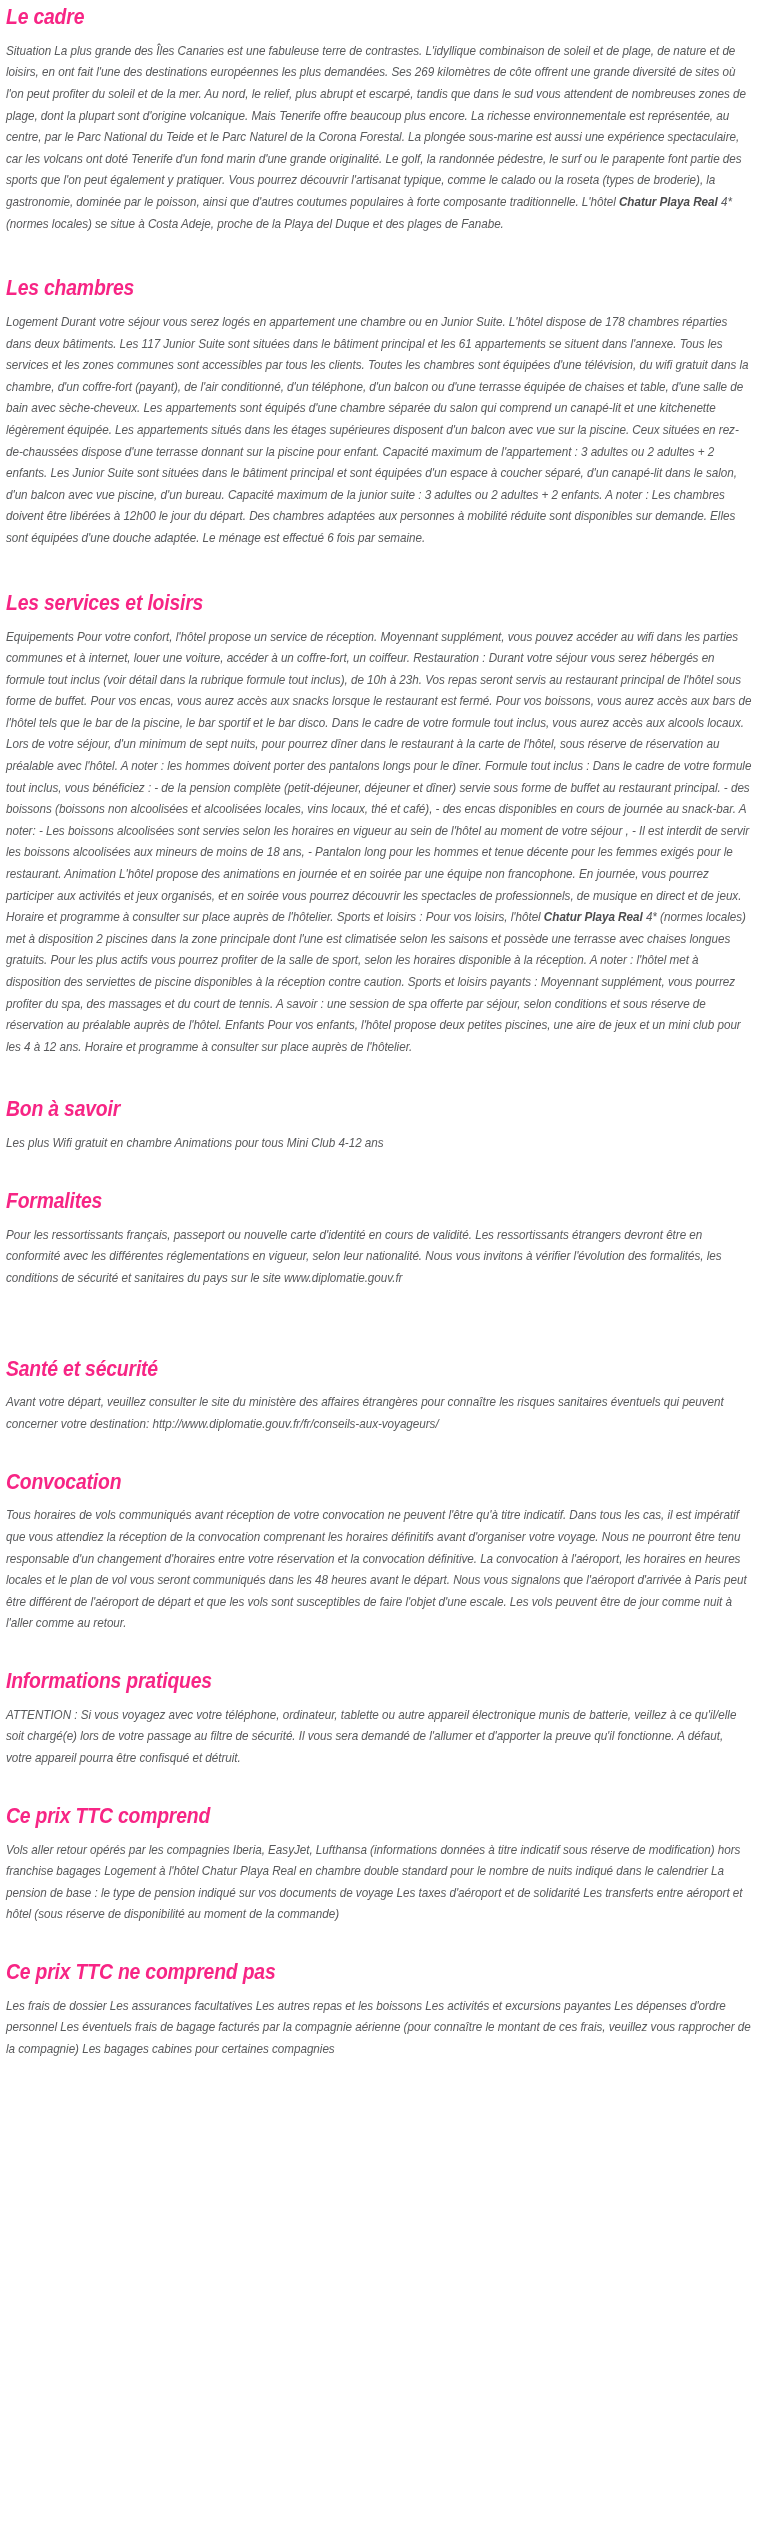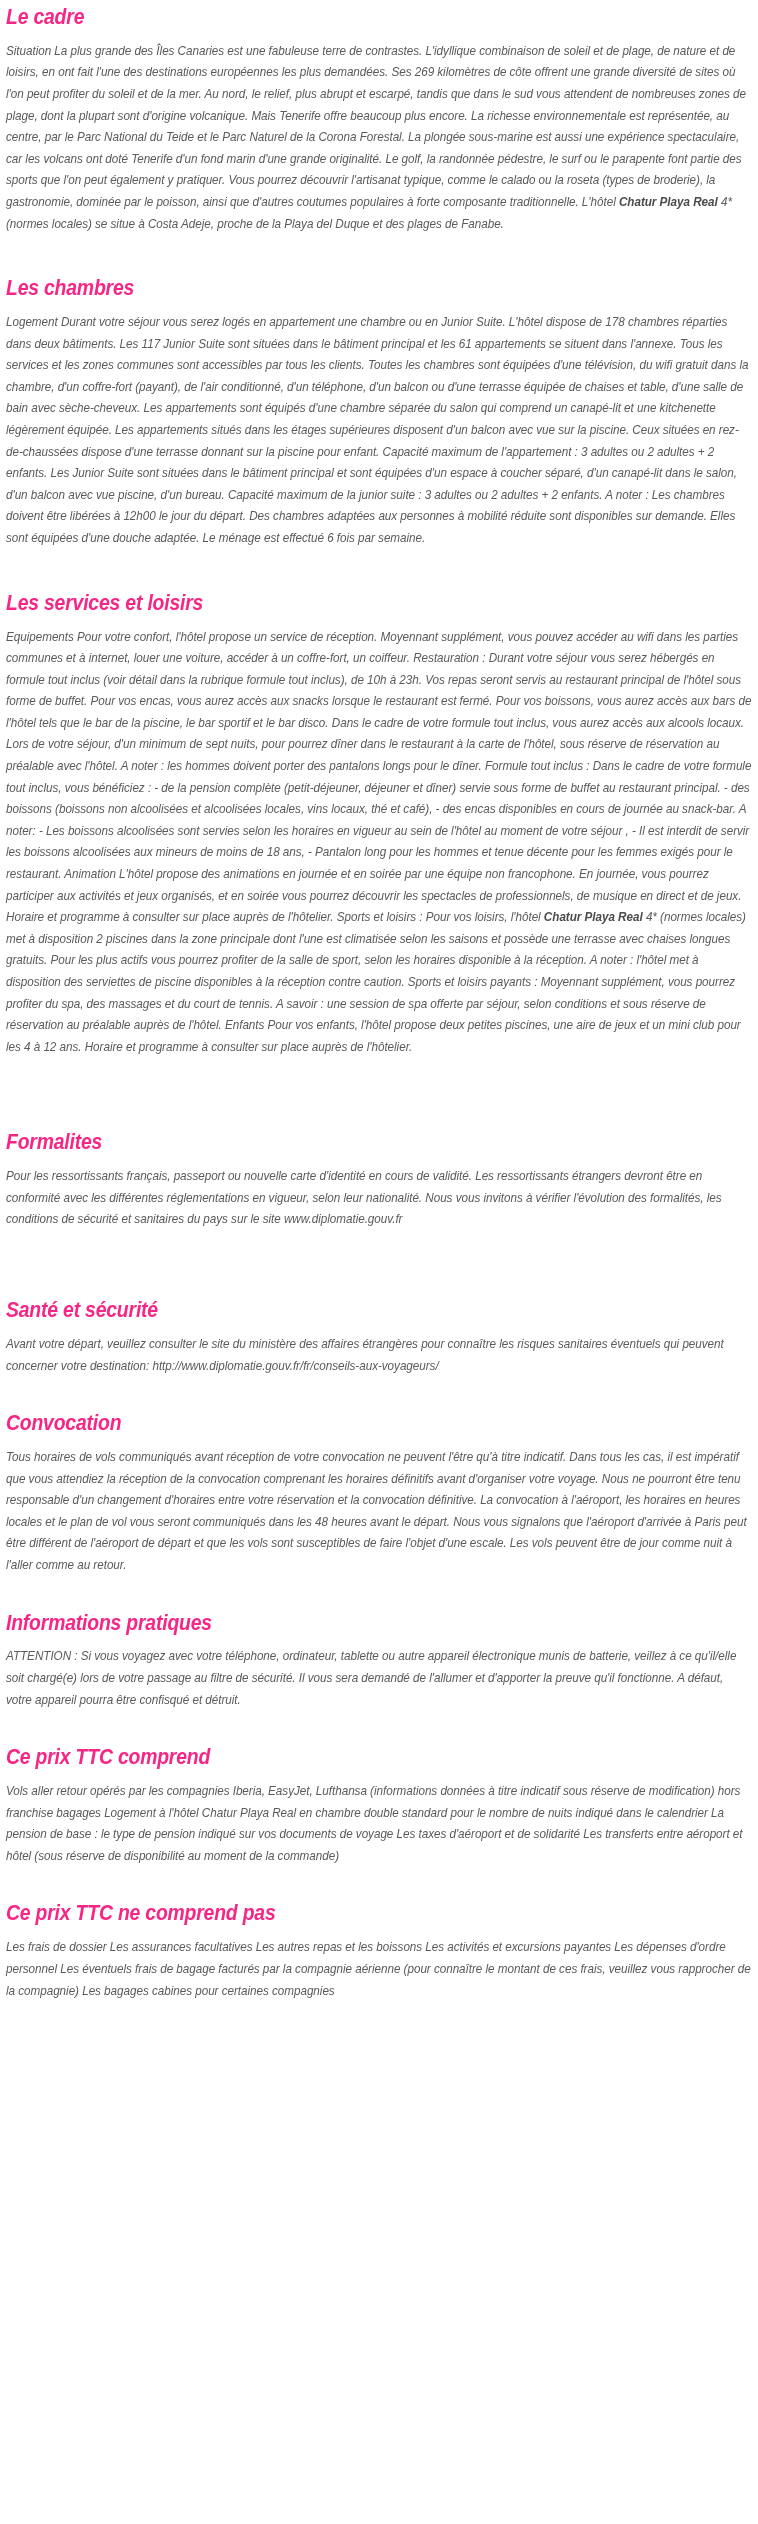--- a/index.html
+++ b/index.html
@@ -70,20 +70,24 @@
       <section class="section">
         <h2 class="heading">Les chambres</h2>
         <p class="body-text"><span>Logement Durant votre séjour vous serez logés en appartement une chambre ou en Junior Suite. L'hôtel dispose de 178 chambres réparties dans deux bâtiments. Les 117 Junior Suite sont situées dans le bâtiment principal et les 61 appartements se situent dans l'annexe. Tous les services et les zones communes sont accessibles par tous les clients. Toutes les chambres sont équipées d'une télévision, du wifi gratuit dans la chambre, d'un coffre-fort (payant), de l'air conditionné, d'un téléphone, d'un balcon ou d'une terrasse équipée de chaises et table, d'une salle de bain avec sèche-cheveux. Les appartements sont équipés d'une chambre séparée du salon qui comprend un canapé-lit et une kitchenette légèrement équipée. Les appartements situés dans les étages supérieures disposent d'un balcon avec vue sur la piscine. Ceux situées en rez-de-chaussées dispose d'une terrasse donnant sur la piscine pour enfant. Capacité maximum de l'appartement : 3 adultes ou 2 adultes + 2 enfants. Les Junior Suite sont situées dans le bâtiment principal et sont équipées d'un espace à coucher séparé, d'un canapé-lit dans le salon, d'un balcon avec vue piscine, d'un bureau. Capacité maximum de la junior suite : 3 adultes ou 2 adultes + 2 enfants. A noter : Les chambres doivent être libérées à 12h00 le jour du départ. Des chambres adaptées aux personnes à mobilité réduite sont disponibles sur demande. Elles sont équipées d'une douche adaptée. Le ménage est effectué 6 fois par semaine.</span></p>
       </section>
       <div style="height: 40px;"></div>
       <section class="section">
         <h2 class="heading">Les services et loisirs</h2>
         <p class="body-text"><span>Equipements Pour votre confort, l'hôtel propose un service de réception. Moyennant supplément, vous pouvez accéder au wifi dans les parties communes et à internet, louer une voiture, accéder à un coffre-fort, un coiffeur. Restauration : Durant votre séjour vous serez hébergés en formule tout inclus (voir détail dans la rubrique formule tout inclus), de 10h à 23h. Vos repas seront servis au restaurant principal de l'hôtel sous forme de buffet. Pour vos encas, vous aurez accès aux snacks lorsque le restaurant est fermé. Pour vos boissons, vous aurez accès aux bars de l'hôtel tels que le bar de la piscine, le bar sportif et le bar disco. Dans le cadre de votre formule tout inclus, vous aurez accès aux alcools locaux. Lors de votre séjour, d'un minimum de sept nuits, pour pourrez dîner dans le restaurant à la carte de l'hôtel, sous réserve de réservation au préalable avec l'hôtel. A noter : les hommes doivent porter des pantalons longs pour le dîner. Formule tout inclus : Dans le cadre de votre formule tout inclus, vous bénéficiez : - de la pension complète (petit-déjeuner, déjeuner et dîner) servie sous forme de buffet au restaurant principal. - des boissons (boissons non alcoolisées et alcoolisées locales, vins locaux, thé et café), - des encas disponibles en cours de journée au snack-bar. A noter: - Les boissons alcoolisées sont servies selon les horaires en vigueur au sein de l'hôtel au moment de votre séjour , - Il est interdit de servir les boissons alcoolisées aux mineurs de moins de 18 ans, - Pantalon long pour les hommes et tenue décente pour les femmes exigés pour le restaurant. Animation L'hôtel propose des animations en journée et en soirée par une équipe non francophone. En journée, vous pourrez participer aux activités et jeux organisés, et en soirée vous pourrez découvrir les spectacles de professionnels, de musique en direct et de jeux. Horaire et programme à consulter sur place auprès de l'hôtelier. Sports et loisirs : Pour vos loisirs, l'hôtel </span><b>Chatur Playa Real</b><span> 4* (normes locales) met à disposition 2 piscines dans la zone principale dont l'une est climatisée selon les saisons et possède une terrasse avec chaises longues gratuits. Pour les plus actifs vous pourrez profiter de la salle de sport, selon les horaires disponible à la réception. A noter : l'hôtel met à disposition des serviettes de piscine disponibles à la réception contre caution. Sports et loisirs payants : Moyennant supplément, vous pourrez profiter du spa, des massages et du court de tennis. A savoir : une session de spa offerte par séjour, selon conditions et sous réserve de réservation au préalable auprès de l'hôtel. Enfants Pour vos enfants, l'hôtel propose deux petites piscines, une aire de jeux et un mini club pour les 4 à 12 ans. Horaire et programme à consulter sur place auprès de l'hôtelier.</span></p>
       </section>
       <div style="height: 38px;"></div>
+      <section class="section">
+        <h2 class="heading">Bon à savoir</h2>
+        <p class="body-text"><span>Les plus Wifi gratuit en chambre Animations pour tous Mini Club 4-12 ans</span></p>
+      </section>
       <div style="height: 33px;"></div>
       <section class="section">
         <h2 class="heading">Formalites</h2>
         <p class="body-text"><span>Pour les ressortissants français, passeport ou nouvelle carte d'identité en cours de validité. Les ressortissants étrangers devront être en conformité avec les différentes réglementations en vigueur, selon leur nationalité. Nous vous invitons à vérifier l'évolution des formalités, les conditions de sécurité et sanitaires du pays sur le site www.diplomatie.gouv.fr</span></p>
       </section>
       <div style="height: 33px;"></div>
       <div style="height: 33px;"></div>
       <section class="section">
         <h2 class="heading">Santé et sécurité</h2>
         <p class="body-text"><span>Avant votre départ, veuillez consulter le site du ministère des affaires étrangères pour connaître les risques sanitaires éventuels qui peuvent concerner votre destination: http://www.diplomatie.gouv.fr/fr/conseils-aux-voyageurs/</span></p>

